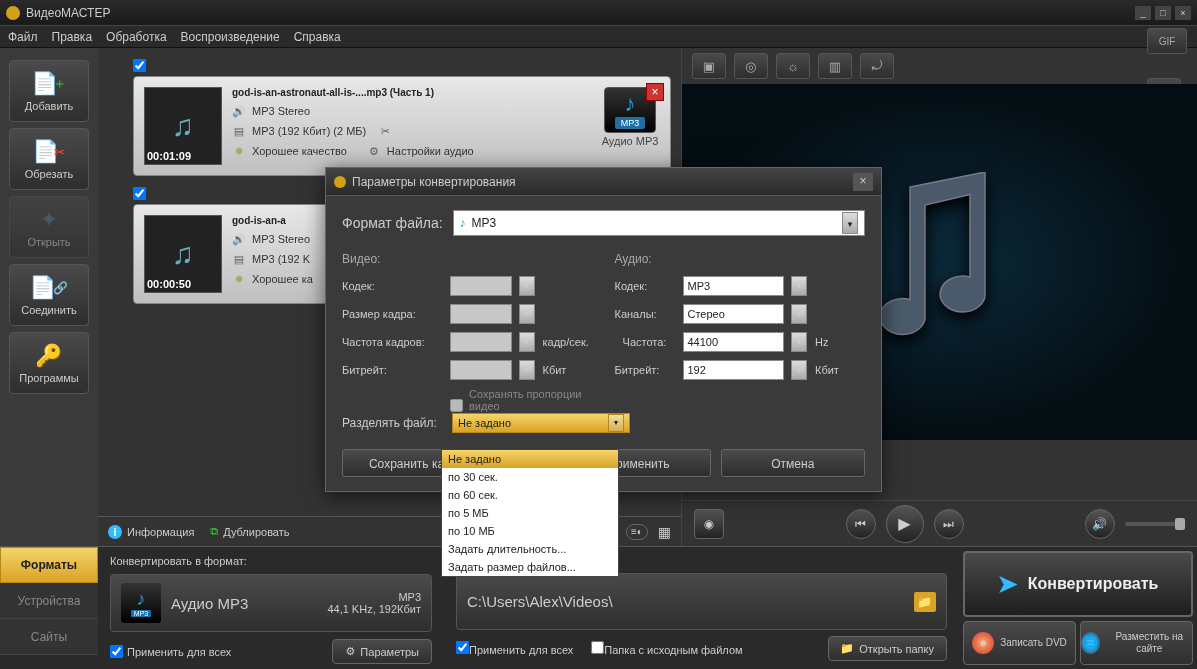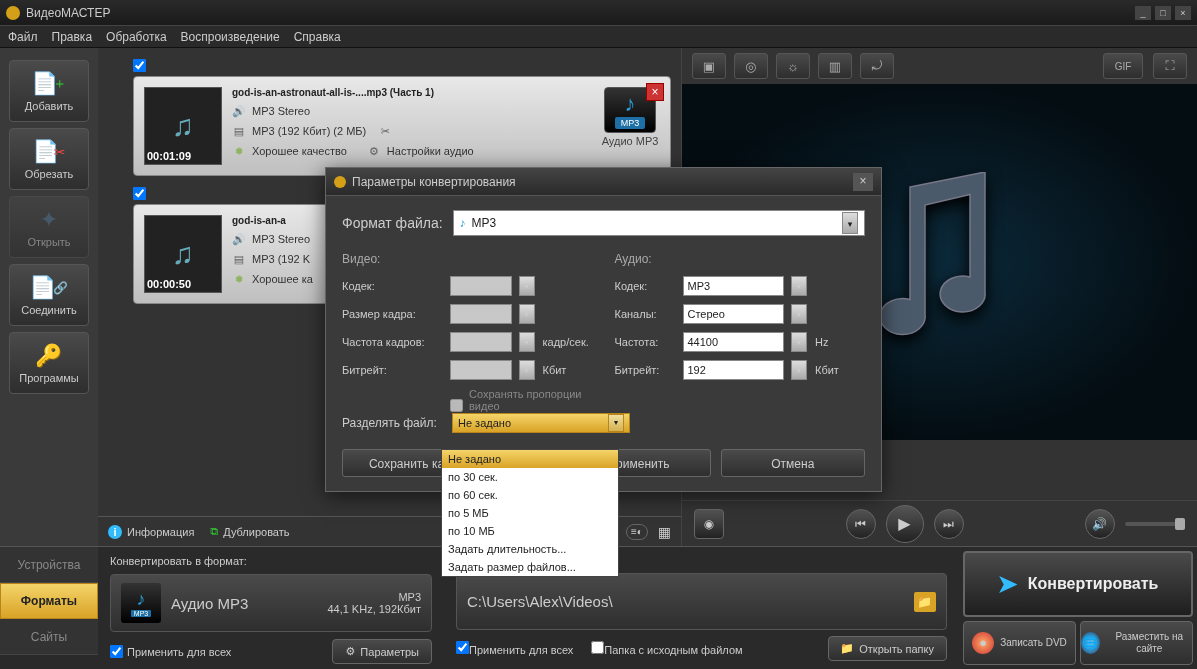--- a/index.html
+++ b/index.html
@@ -27,21 +27,21 @@
 .fmticon { width: 60px; display: flex; flex-direction: column; align-items: center; gap: 2px; font-size: 11px; color: #444; }
 .fmticon .badge { width: 52px; height: 46px; background: linear-gradient(#333,#000); border-radius: 4px; display: flex; flex-direction: column; align-items: center; justify-content: center; color: #2a9fd6; font-size: 22px; border:1px solid #555;}
 .fmticon .badge .lbl { background: #1d6fa5; color: #fff; font-size: 9px; padding: 1px 6px; border-radius: 2px; }
 .closex { position: absolute; top: 6px; right: 6px; width: 18px; height: 18px; background: #c33; color: #fff; text-align: center; line-height: 16px; font-size: 12px; border: 1px solid #900; cursor: pointer; }
 .infobar { height: 30px; background: #333; border-top: 1px solid #555; display: flex; align-items: center; padding: 0 10px; gap: 16px; color: #ccc; font-size: 11px; }
 .infobar .ib { display: flex; align-items: center; gap: 5px; cursor: pointer; }
 .infobar .right { margin-left: auto; display: flex; gap: 10px; font-size: 14px; }
 .preview { width: 516px; background: #111; display: flex; flex-direction: column; border-left: 1px solid #444; }
 .ptoolbar { height: 36px; background: #333; display: flex; align-items: center; padding: 0 10px; gap: 8px; }
 .ptoolbar .pbtn { width: 34px; height: 26px; background: linear-gradient(#4a4a4a,#2e2e2e); border: 1px solid #555; border-radius: 3px; display: flex; align-items: center; justify-content: center; color: #aaa; font-size: 13px; cursor: pointer; }
-.ptoolbar .pright { margin-left: auto; display: flex; gap: 10px; }
+.ptoolbar .pright { margin-left: auto; display: flex; gap: 24px; flex-direction: column; }
 .pview { flex: 1; background: radial-gradient(ellipse at center,#0b2838 5%,#040d12 70%); display: flex; align-items: center; justify-content: center; }
 .pview .note { font-size: 140px; color: #435; filter: drop-shadow(0 6px 8px #000); }
 .pcontrols { height: 60px; background: #333; display: flex; align-items: center; padding: 0 12px; gap: 10px; color: #ccc; font-size: 11px; }
 .pcontrols .timecur { margin-right: auto; }
 .pcontrols .pcbtn { width: 30px; height: 30px; background: linear-gradient(#555,#222); border: 1px solid #666; border-radius: 50%; display: flex; align-items: center; justify-content: center; cursor: pointer; color:#ccc; font-size:12px;}
 .pcontrols .pcbtn.big { width: 38px; height: 38px; font-size: 16px; }
 .pcontrols .slider { width: 60px; height: 4px; background: #555; border-radius: 2px; position: relative; }
 .pcontrols .slider::after { content:''; position:absolute; right:0; top:-4px; width:10px; height:12px; background:#aaa; border-radius:2px;}
 .bottompanel { height: 123px; background: #2a2a2a; display: flex; border-top: 1px solid #555; }
 .tabs { width: 98px; display: flex; flex-direction: column; }
@@ -248,22 +248,22 @@
       <div class="pcbtn">⏭</div>
       <div style="flex:1;"></div>
       <div class="pcbtn">🔊</div>
       <div class="slider"></div>
     </div>
   </div>
 </div>
 
 <div class="bottompanel">
   <div class="tabs">
+    <div class="tab active">Форматы</div>
     <div class="tab">Устройства</div>
-    <div class="tab active">Форматы</div>
     <div class="tab">Сайты</div>
   </div>
   <div class="fmtpanel">
     <div style="font-size:11px;">Конвертировать в формат:</div>
     <div class="row1">
       <div class="ficon">
           <span>♪</span>
           <span class="lb">MP3</span>
         </div>
       <div style="flex:1;">
@@ -378,21 +378,21 @@
           </div>
         <div class="prow">
             <span class="plabel" style="width:60px;">Каналы:</span>
             <div class="pfield">
               <span>Стерео</span>
             </div>
             <div class="pdd">▾</div>
             <span class="unit"></span>
           </div>
         <div class="prow">
-            <span class="plabel" style="width:60px;">Частота:</span>
+            <span class="plabel" style="width:60px;text-align:center;">Частота:</span>
             <div class="pfield">
               <span>44100</span>
             </div>
             <div class="pdd">▾</div>
             <span class="unit">Hz</span>
           </div>
         <div class="prow">
             <span class="plabel" style="width:60px;">Битрейт:</span>
             <div class="pfield">
               <span>192</span>

